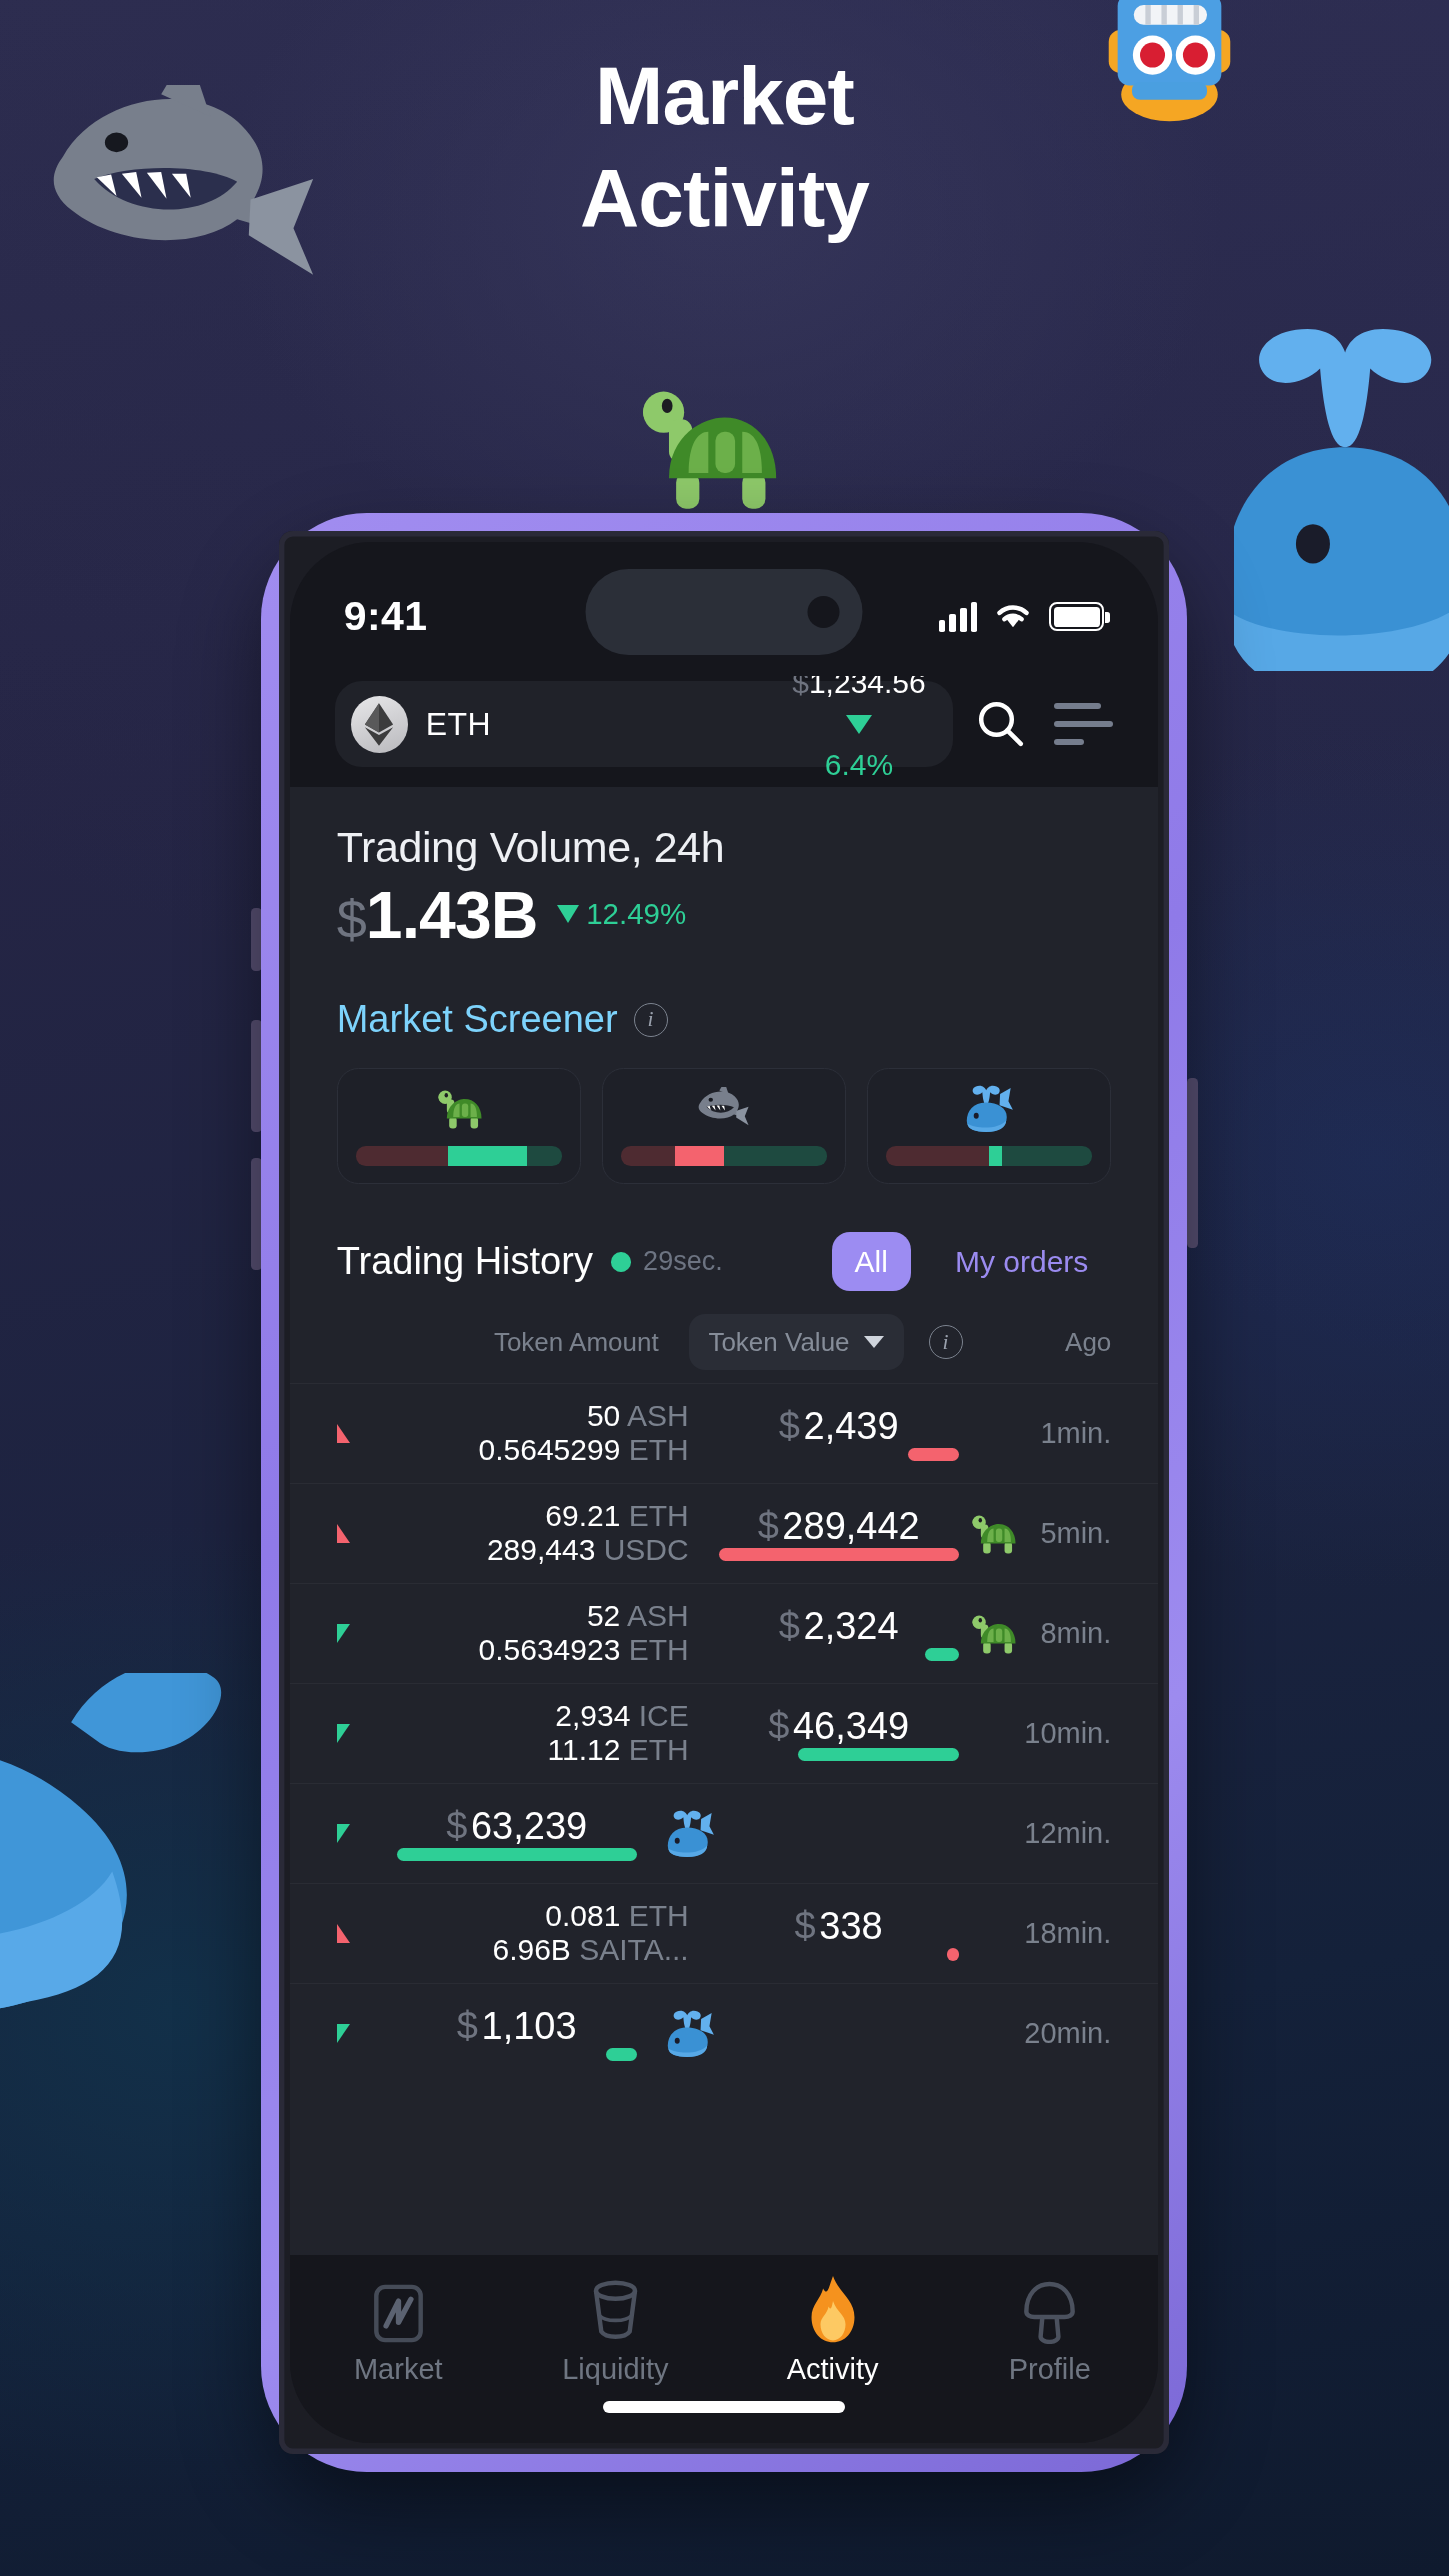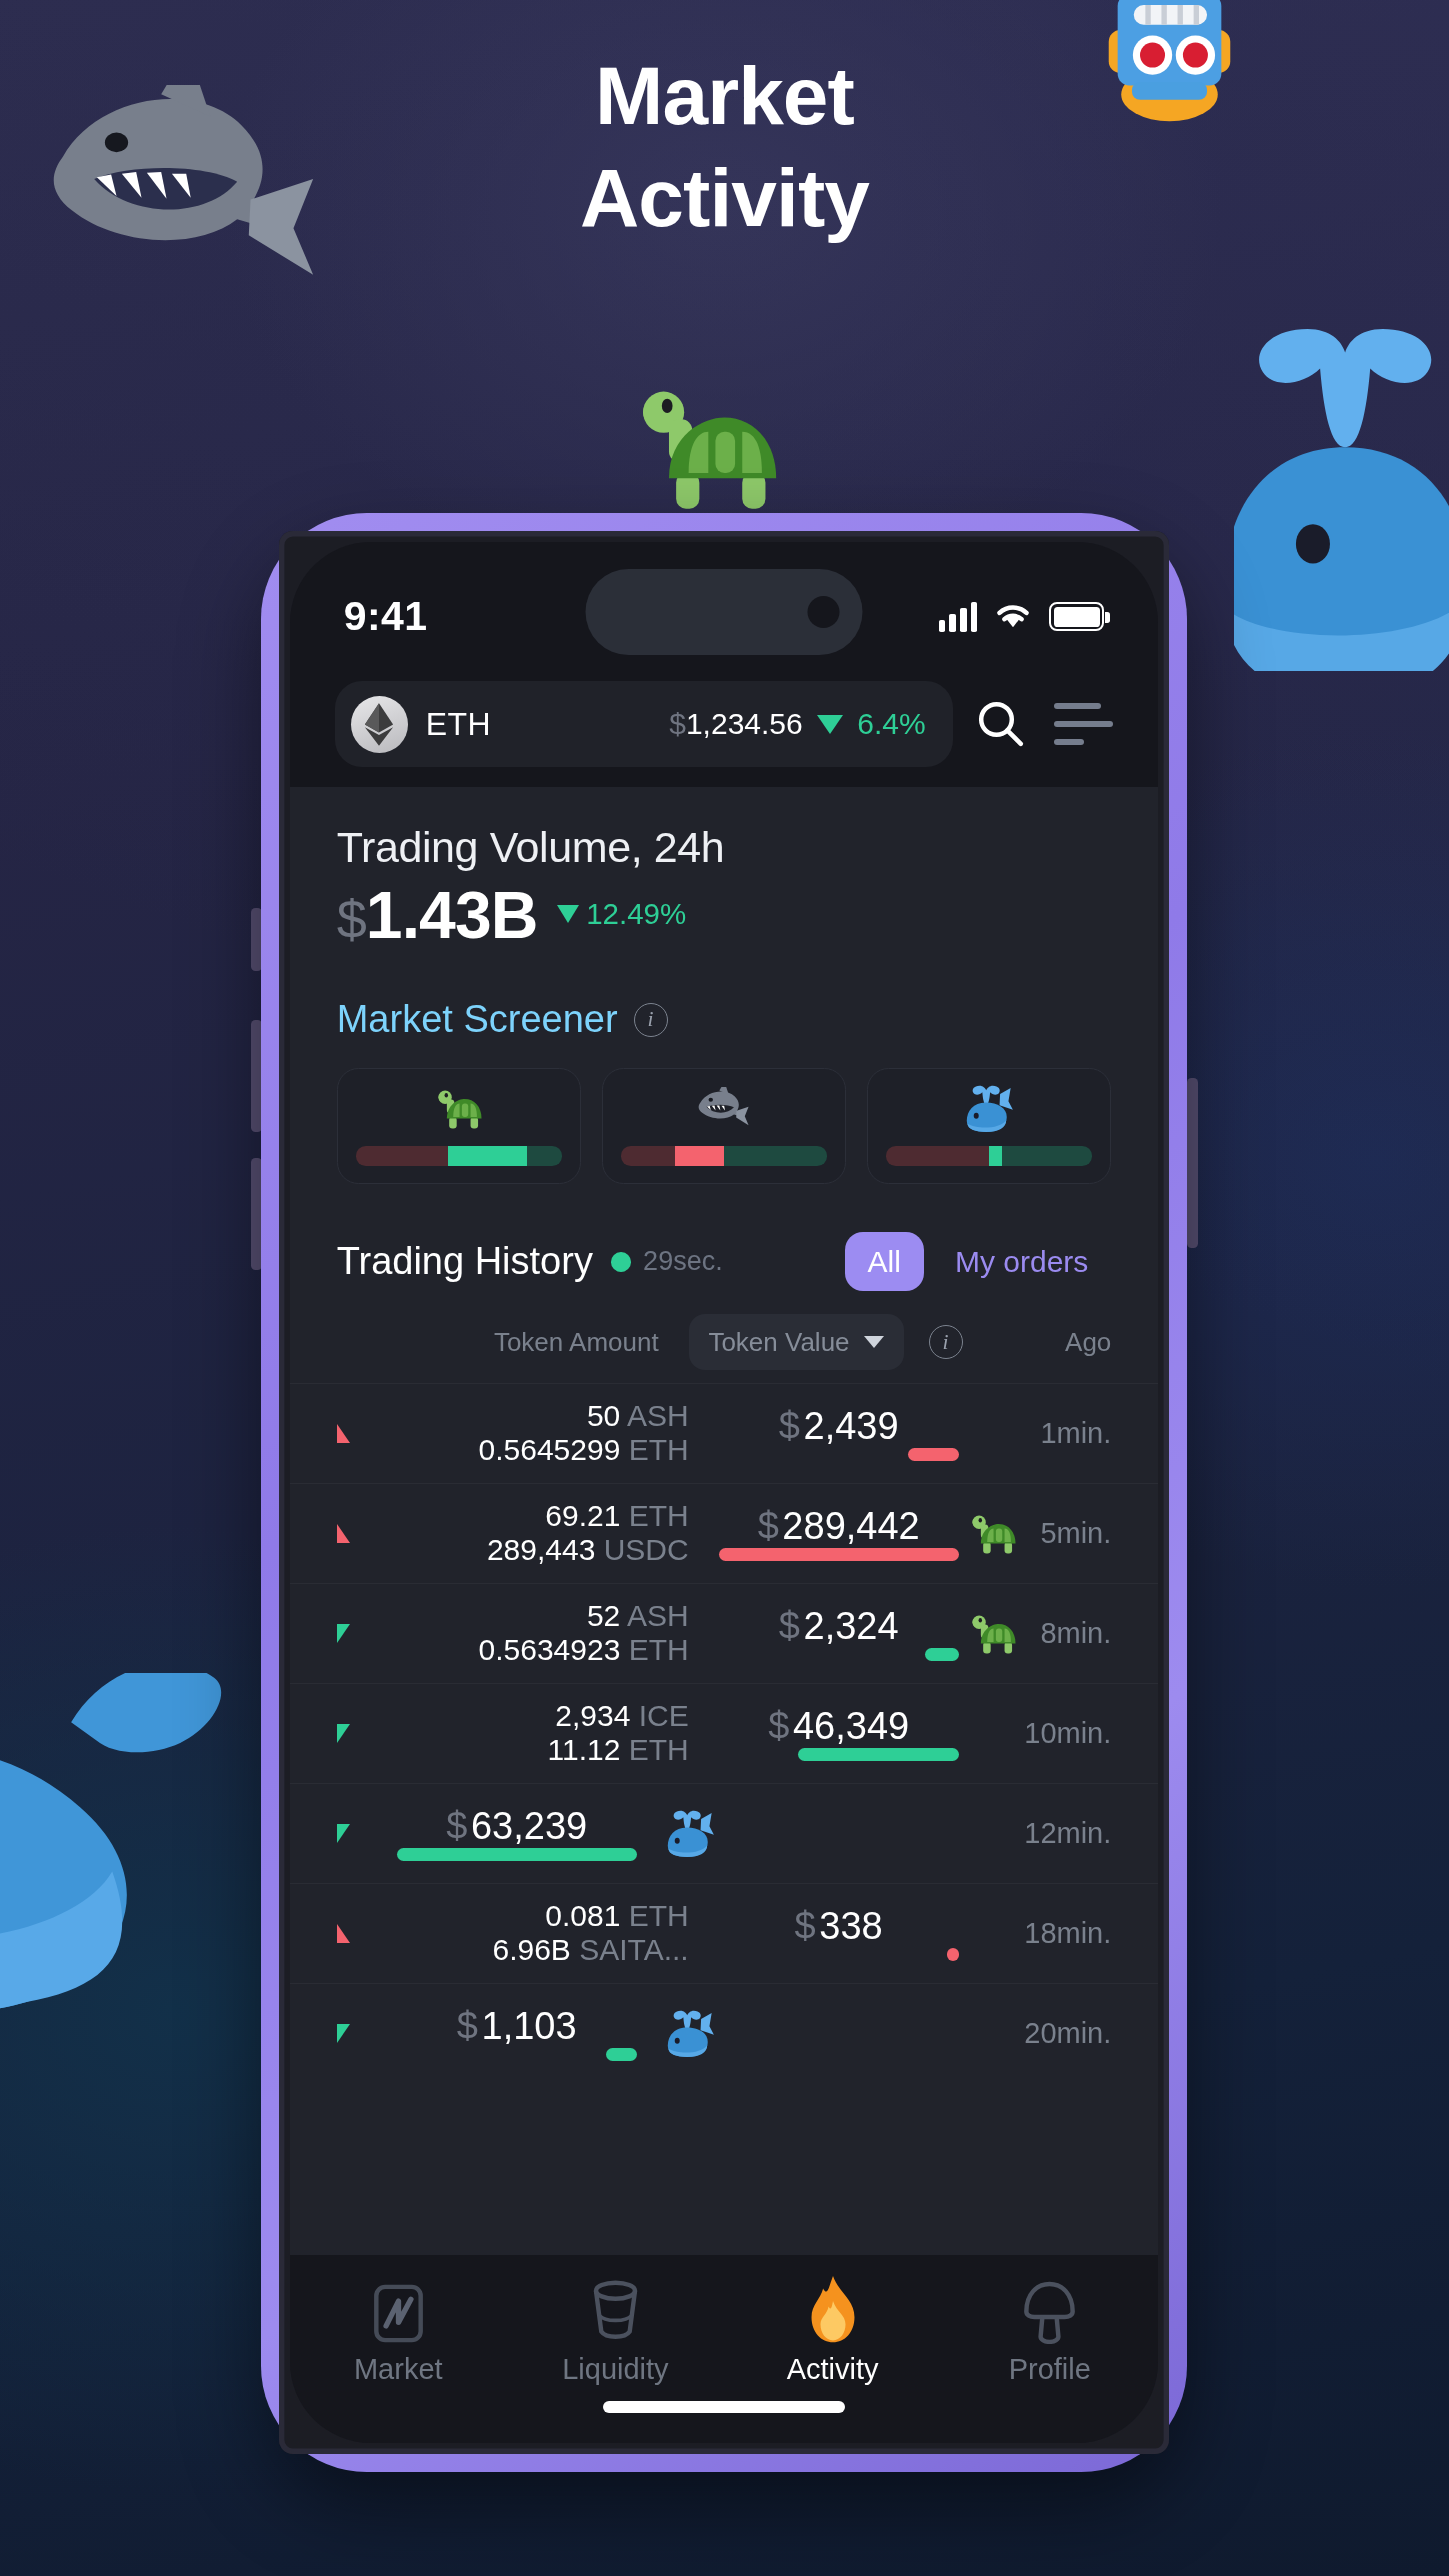--- a/index.html
+++ b/index.html
@@ -110,21 +110,21 @@
   #token-pill{
     flex:1; height:86px; border-radius:27px; background:#202229;
     display:flex; align-items:center; padding:0 27px 0 16px; gap:18px;
   }
   #eth-badge{
     width:57px; height:57px; border-radius:50%;
     background:linear-gradient(160deg,#e7e7e9,#b9b9bd);
     display:flex; align-items:center; justify-content:center; flex:none;
   }
   #token-sym{ color:#fff; font-size:32px; letter-spacing:0.4px; }
-  #token-right{ margin-left:auto; display:flex; align-items:center; gap:14.3px; }
+  #token-right{ margin-left:auto; display:flex; align-items:center; gap:14.3px;flex-direction:column; }
   #token-price{ font-size:30px; color:#fff; }
   #token-price .cur{ color:#6f7480; }
   .tri-dn{ width:0;height:0;border-left:13.4px solid transparent;border-right:13.4px solid transparent;
            border-top:19.7px solid #2ecf96; }
   #token-chg{ color:#2ecf96; font-size:30px; }
   #search-icon-wrap{ width:64px; height:64px; display:flex; align-items:center; justify-content:center; flex:none; margin-left:-5.4px;}
   #menu-icon{ width:59px; display:flex; flex-direction:column; gap:11.6px; flex:none; }
   #menu-icon span{ height:6.3px; border-radius:3.6px; background:#757d8d; display:block; }
   #menu-icon span:nth-child(1){ width:47px; }
   #menu-icon span:nth-child(2){ width:59px; }
@@ -160,21 +160,21 @@
   .sc-bar{ width:100%; height:19.7px; border-radius:9.8px; display:flex; overflow:hidden; margin-top:9px; }
   .sc-bar .neg{ background:#4e2b31; }
   .sc-bar .hot{ }
   .sc-bar .pos{ background:#1e4a40; }
 
   
   #th-head{ display:flex; align-items:center; margin-top:48px; }
   #th-title{ color:#fff; font-size:38px; }
   #th-live{ width:19.7px; height:19.7px; border-radius:50%; background:#2ecf96; margin-left:18px; }
   #th-timer{ color:#6d7482; font-size:27px; margin-left:12.5px; }
-  #th-tabs{ margin-left:auto; display:flex; align-items:center; gap:8px; }
+  #th-tabs{ margin-left:auto; display:flex; align-items:center; gap:21px; }
   .th-tab{ font-size:30px; padding:12.5px 23px; border-radius:18px; color:#9b8bf0; }
   .th-tab.active{ background:#9c8cf2; color:#fff; }
 
   #th-cols{ display:flex; align-items:center; margin-top:23px; color:#7a818d; font-size:26px; }
   #col-amount{ width:322px; text-align:right; }
   #col-value-wrap{ margin-left:30px; background:#2a2d36; border-radius:16px; padding:12.5px 19.7px;
                    display:flex; align-items:center; gap:14.3px; }
   #col-value{ color:#868d99; }
   .chev{ width:0;height:0;border-left:10.7px solid transparent;border-right:10.7px solid transparent;
          border-top:12.5px solid #cfd4dc; }

